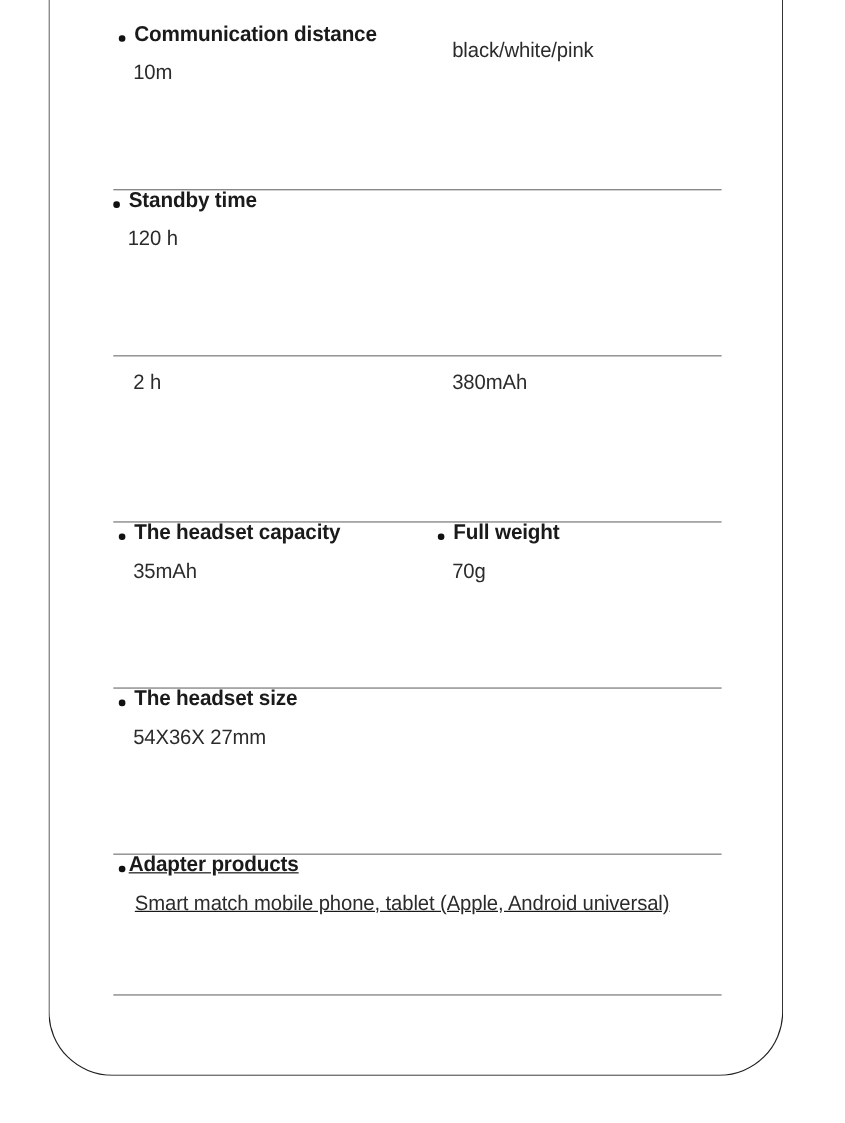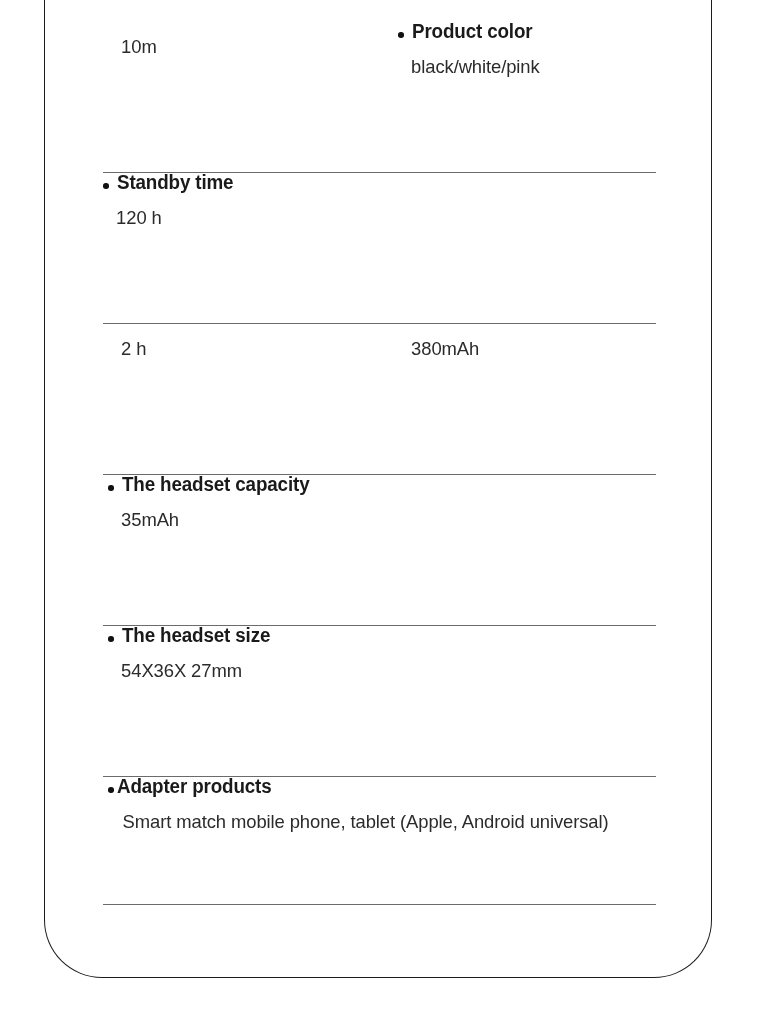--- a/index.html
+++ b/index.html
@@ -109,40 +109,40 @@
     border-top: 1.2px solid #6b6b6b;
   }
 
   
   .spec-row.full .spec-term .bullet {
     margin-right: 3px;
   }
   .spec-row.full .spec-value {
     padding-left: 15px;
   }
-  .spec-row.full { height: 128px; }
+  .spec-row.full { height: 128px; text-decoration: underline; }
   .spec-row.full .spec-col.left { width: 600px; }
 </style>
 </head>
 <body>
 
 <div id="spec-card"></div>
 
 <div id="spec-list">
 
   <div class="spec-row">
     <div class="spec-cols">
       <div class="spec-col left">
+        <div class="spec-term">
+          <span class="bullet"></span>
+          <span class="term-label">Communication distance</span>
+        </div>
         <div class="spec-value">10m</div>
       </div>
       <div class="spec-col right">
-        <div class="spec-term">
-          <span class="bullet"></span>
-          <span class="term-label">Product color</span>
-        </div>
         <div class="spec-value">black/white/pink</div>
       </div>
     </div>
     <div class="divider"></div>
   </div>
 
   <div class="spec-row">
     <div class="spec-cols">
       <div class="spec-col right">
         <div class="spec-term">
@@ -169,20 +169,27 @@
 
   <div class="spec-row">
     <div class="spec-cols">
       <div class="spec-col left">
         <div class="spec-term">
           <span class="bullet"></span>
           <span class="term-label">The headset capacity</span>
         </div>
         <div class="spec-value">35mAh</div>
       </div>
+      <div class="spec-col right">
+        <div class="spec-term">
+          <span class="bullet"></span>
+          <span class="term-label">Full weight</span>
+        </div>
+        <div class="spec-value">70g</div>
+      </div>
     </div>
     <div class="divider"></div>
   </div>
 
   <div class="spec-row">
     <div class="spec-cols">
       <div class="spec-col left">
         <div class="spec-term">
           <span class="bullet"></span>
           <span class="term-label">The headset size</span>

